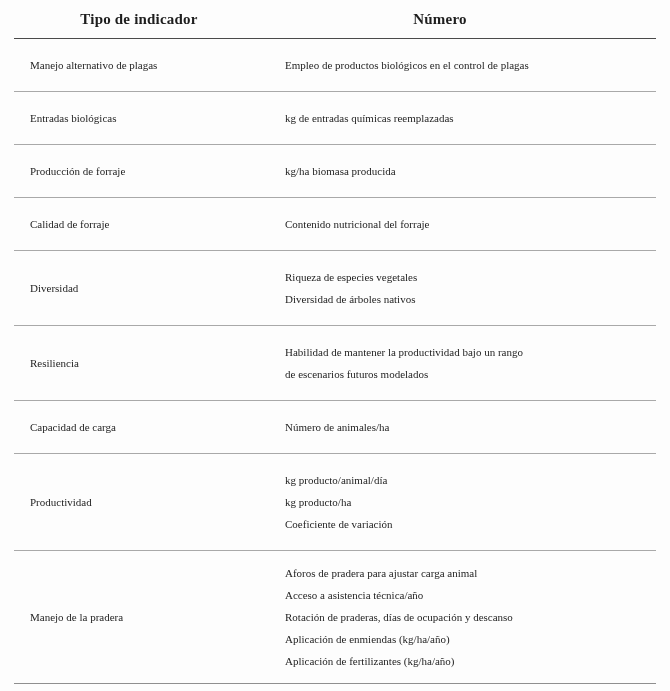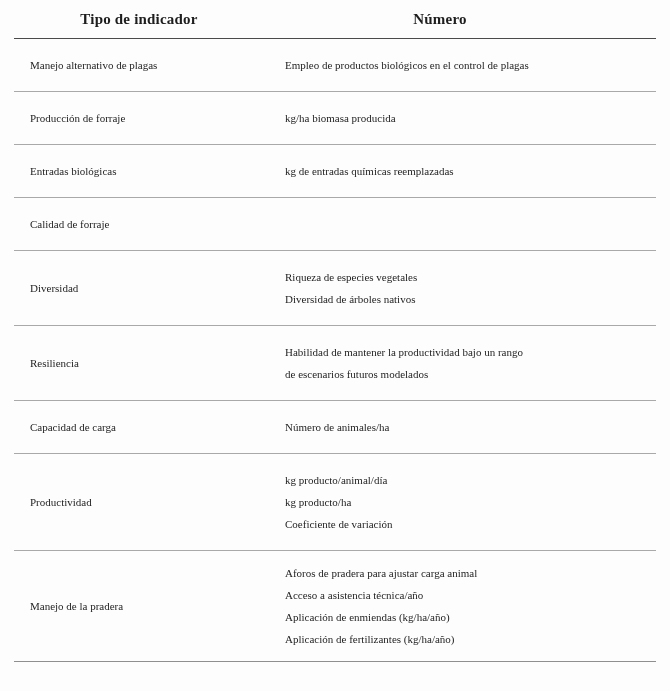--- a/index.html
+++ b/index.html
@@ -78,35 +78,38 @@
   </div>
 
   <div class="row">
     <div class="cell cell-indicator">Manejo alternativo de plagas</div>
     <div class="cell cell-metric">
       <div class="metric-line">Empleo de productos biológicos en el control de plagas</div>
     </div>
   </div>
 
   <div class="row">
+    <div class="cell cell-indicator">Entradas biológicas</div>
+    <div class="cell cell-metric">
+      <div class="metric-line">kg de entradas químicas reemplazadas</div>
+    </div>
+  </div>
+
+  <div class="row">
     <div class="cell cell-indicator">Producción de forraje</div>
     <div class="cell cell-metric">
       <div class="metric-line">kg/ha biomasa producida</div>
     </div>
   </div>
 
   <div class="row">
-    <div class="cell cell-indicator">Entradas biológicas</div>
+    <div class="cell cell-indicator">Calidad de forraje</div>
     <div class="cell cell-metric">
-      <div class="metric-line">kg de entradas químicas reemplazadas</div>
+      <div class="metric-line">Contenido nutricional del forraje</div>
     </div>
-  </div>
-
-  <div class="row">
-    <div class="cell cell-indicator">Calidad de forraje</div>
   </div>
 
   <div class="row">
     <div class="cell cell-indicator">Diversidad</div>
     <div class="cell cell-metric">
       <div class="metric-line">Riqueza de especies vegetales</div>
       <div class="metric-line">Diversidad de árboles nativos</div>
     </div>
   </div>
 
@@ -132,18 +135,19 @@
       <div class="metric-line">kg producto/ha</div>
       <div class="metric-line">Coeficiente de variación</div>
     </div>
   </div>
 
   <div class="row tight">
     <div class="cell cell-indicator">Manejo de la pradera</div>
     <div class="cell cell-metric">
       <div class="metric-line">Aforos de pradera para ajustar carga animal</div>
       <div class="metric-line">Acceso a asistencia técnica/año</div>
+      <div class="metric-line">Rotación de praderas, días de ocupación y descanso</div>
       <div class="metric-line">Aplicación de enmiendas (kg/ha/año)</div>
       <div class="metric-line">Aplicación de fertilizantes (kg/ha/año)</div>
     </div>
   </div>
 
 </div>
 
 </body></html>

